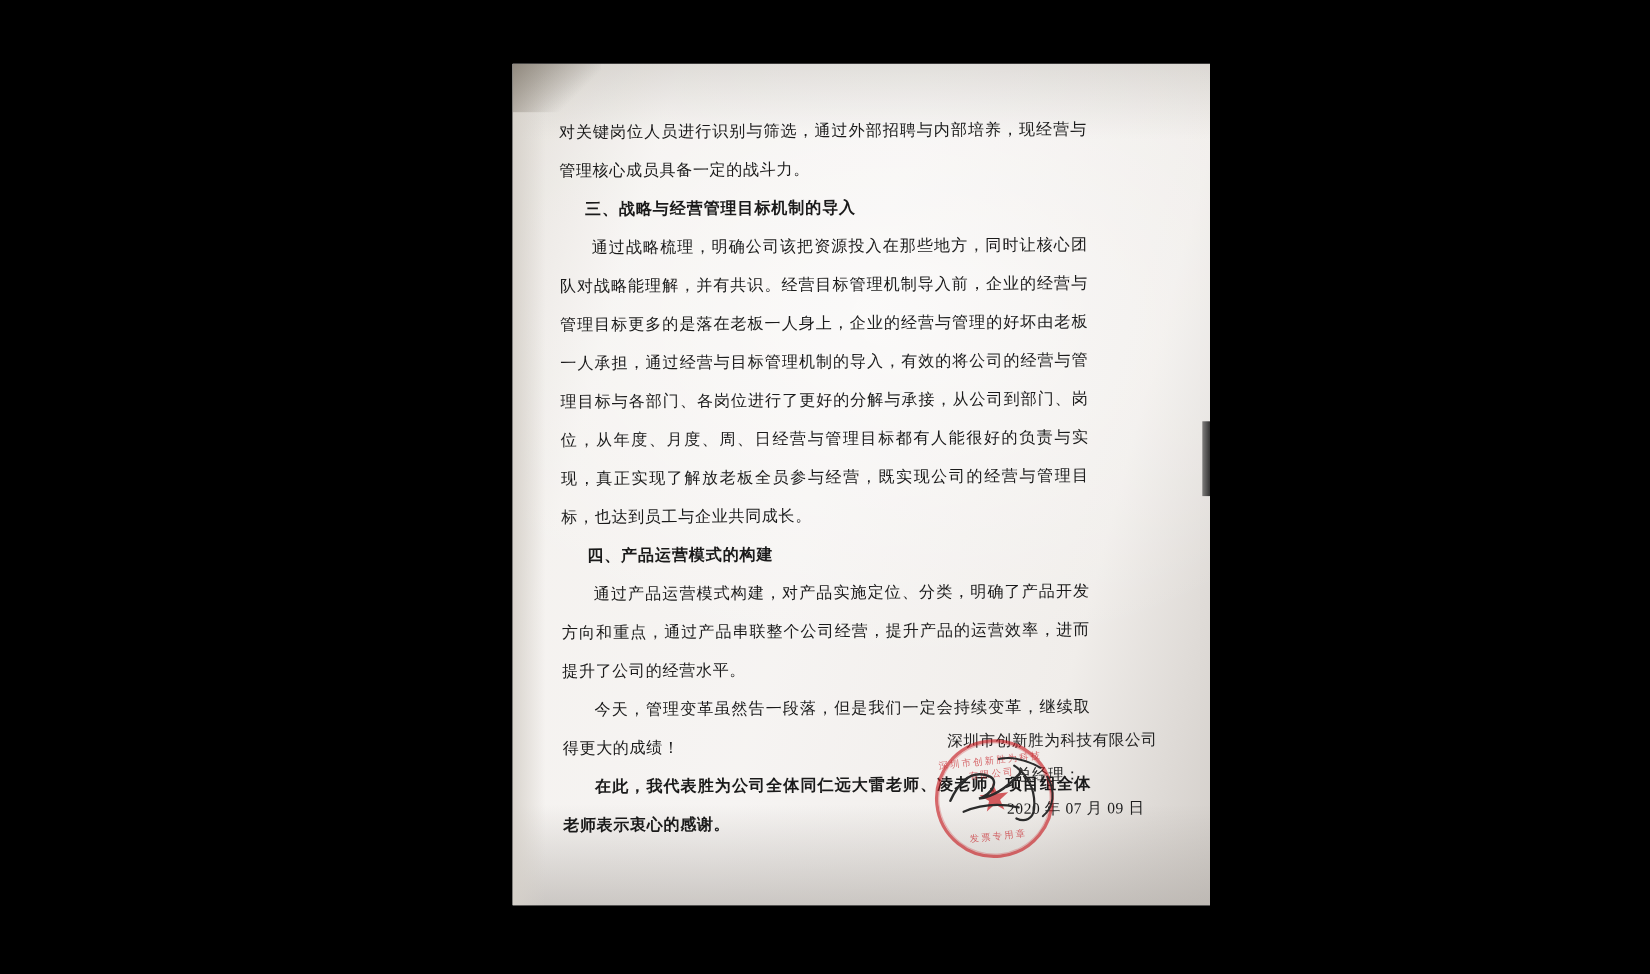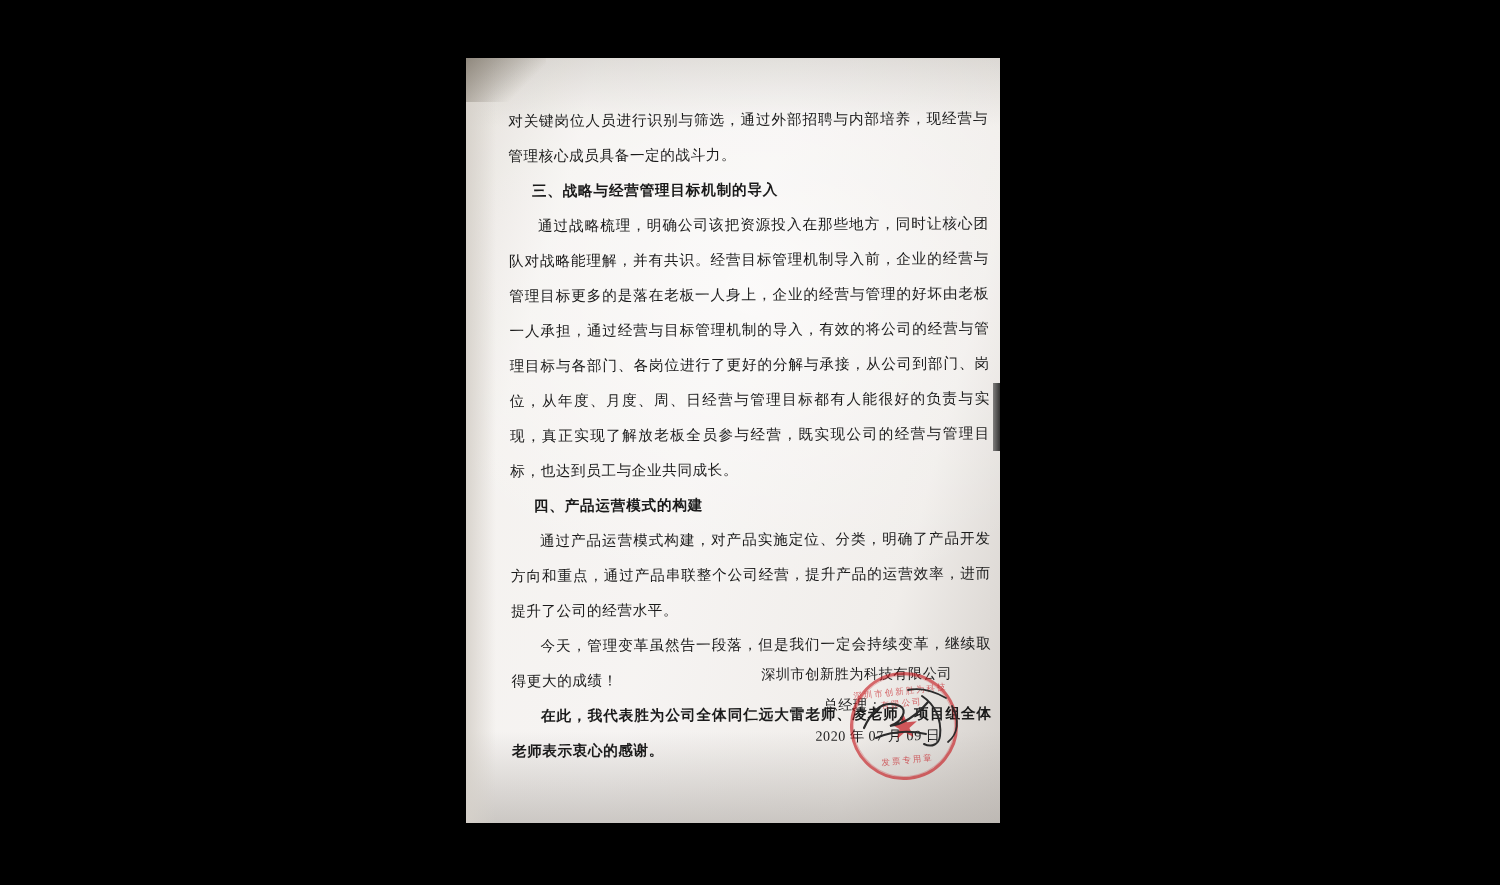--- a/index.html
+++ b/index.html
@@ -17,21 +17,21 @@
     width: 1500px;
     height: 885px;
     background: #000000;
   }
 
   
   #page-photo {
     position: absolute;
     left: 466px;
     top: 58px;
-    width: 534px;
+    width: 634px;
     height: 765px;
     background: #f3f0ee;
     overflow: hidden;
     box-shadow: 0 0 2px rgba(0,0,0,0.6);
   }
   
   .paper-light-1 {
     position: absolute; inset: 0;
     background:
       linear-gradient(105deg, rgba(226,222,216,0.95) 0%, rgba(246,244,241,0.6) 18%, rgba(255,255,255,0.25) 45%, rgba(238,235,231,0.55) 78%, rgba(205,200,195,0.85) 100%);

